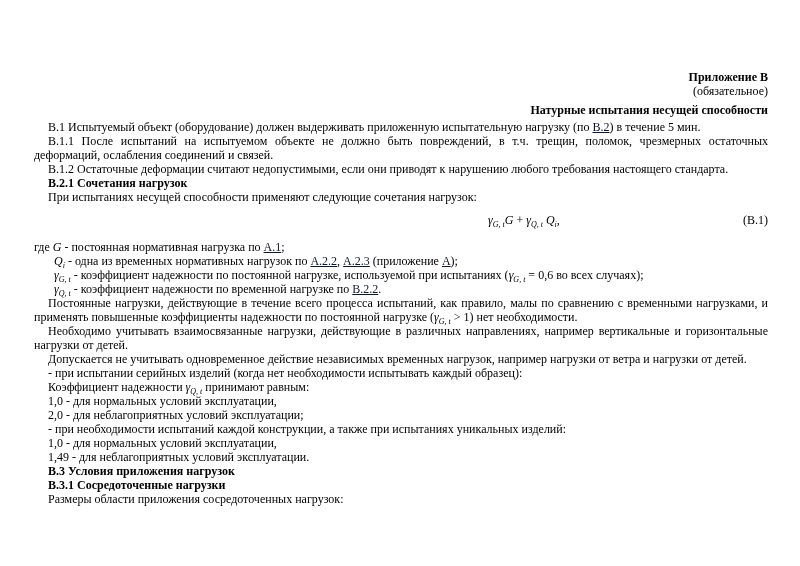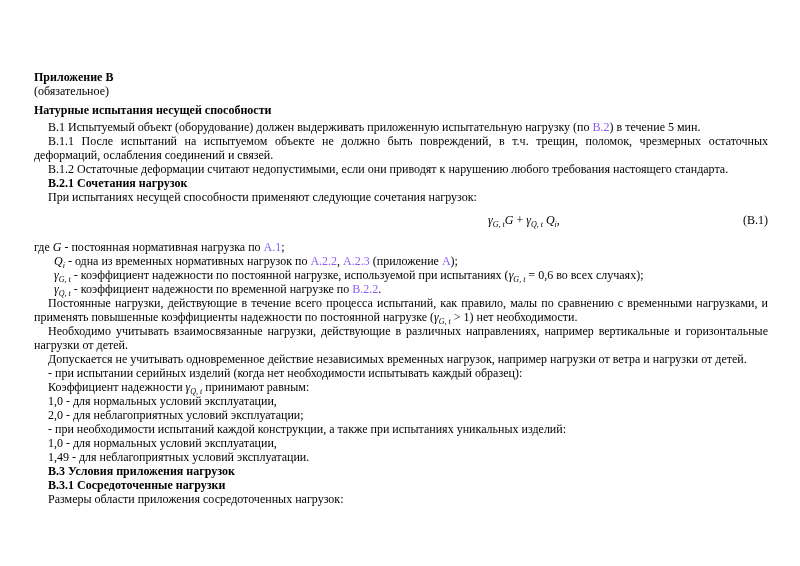--- a/index.html
+++ b/index.html
@@ -10,27 +10,27 @@
     box-sizing: border-box;
     padding: 70px 32px 0 34px;
     background: #ffffff;
     color: #000000;
     font-family: "Liberation Serif", "DejaVu Serif", serif;
     font-size: 12px;
     line-height: 14px;
     overflow: hidden;
   }
   p { margin: 0; text-align: justify; text-indent: 14px; }
-  p.center { text-align: left; text-indent: 0; }
+  p.center { text-align: right; text-indent: 0; }
   p.noind { text-indent: 0; }
   p.def { text-indent: 20px; }
   .bold { font-weight: bold; }
   .gap-title { margin-top: 5px; }
   .gap-body { margin-top: 3px; }
-  .doclink { color: #8b5cf6; cursor: pointer; }
+  .doclink { color: #0f172a; text-decoration: underline; cursor: pointer; }
   .var { font-style: italic; }
   sub { font-size: 8px; line-height: 0; font-style: italic; }
   .formula-row {
     display: flex;
     align-items: baseline;
     margin: 9px 0 13px 0;
     text-align: center;
   }
   .formula { margin-left: 454px; white-space: pre; }
   .eq-num { margin-left: auto; }

